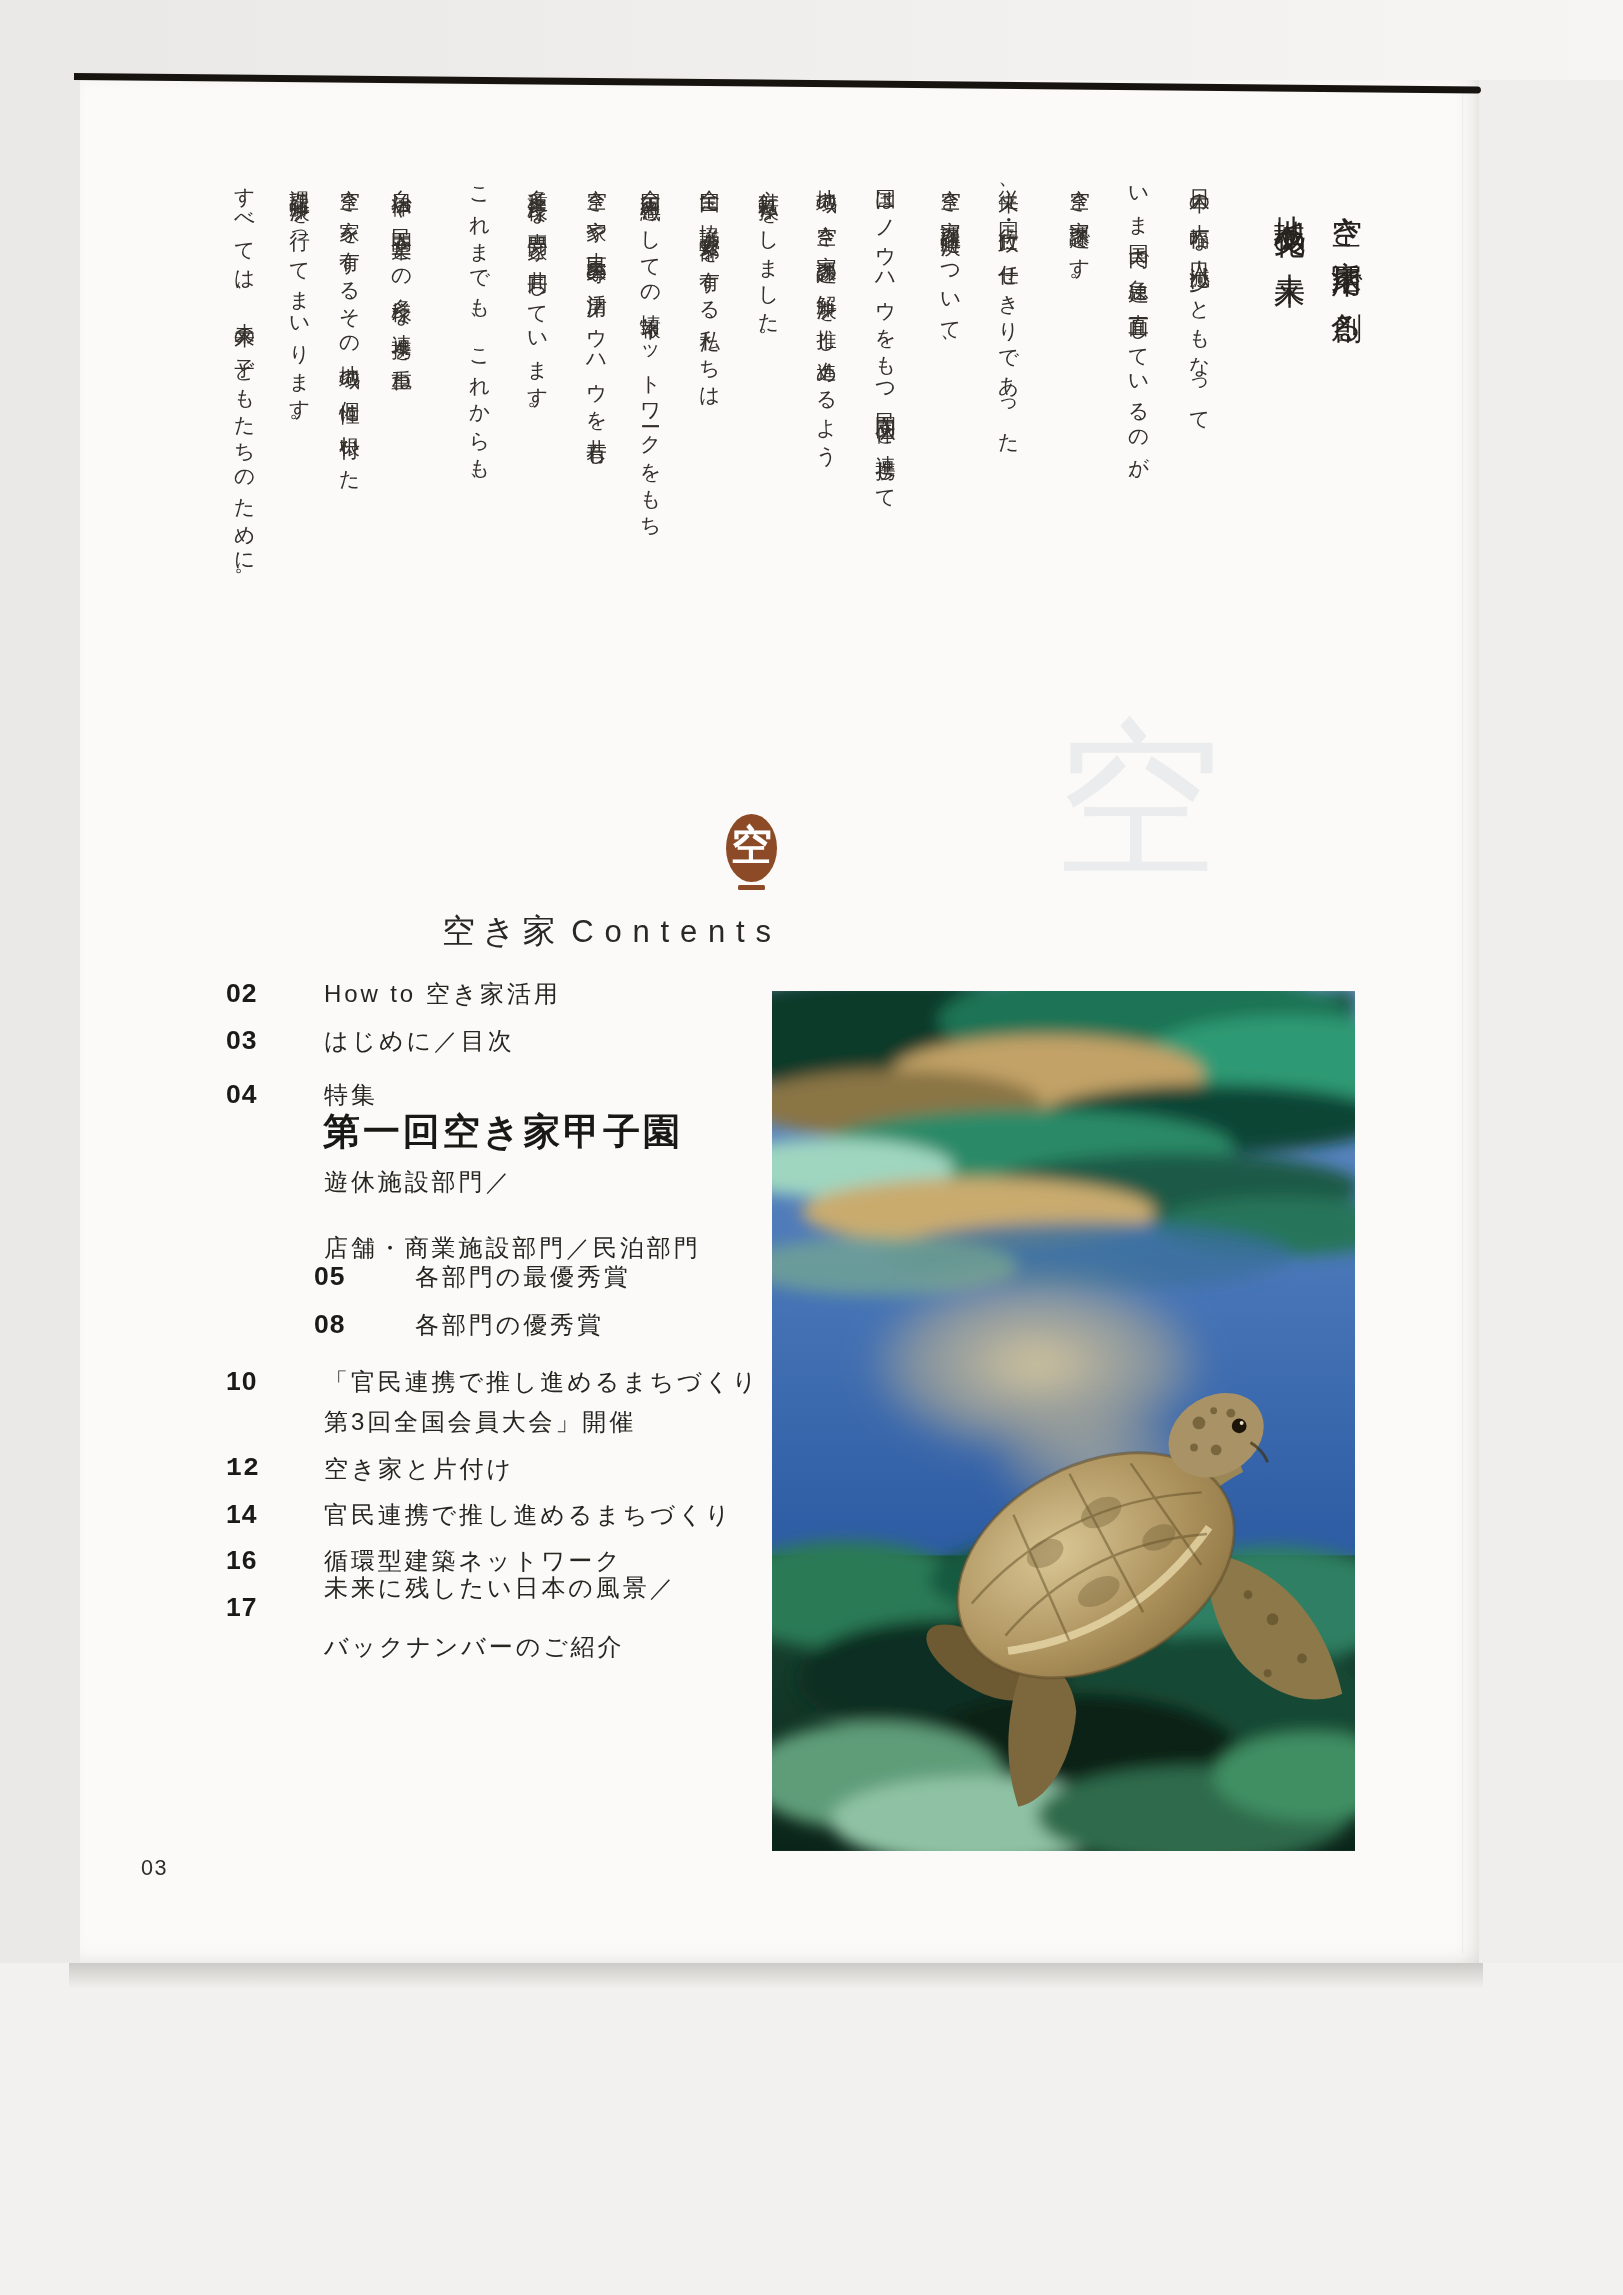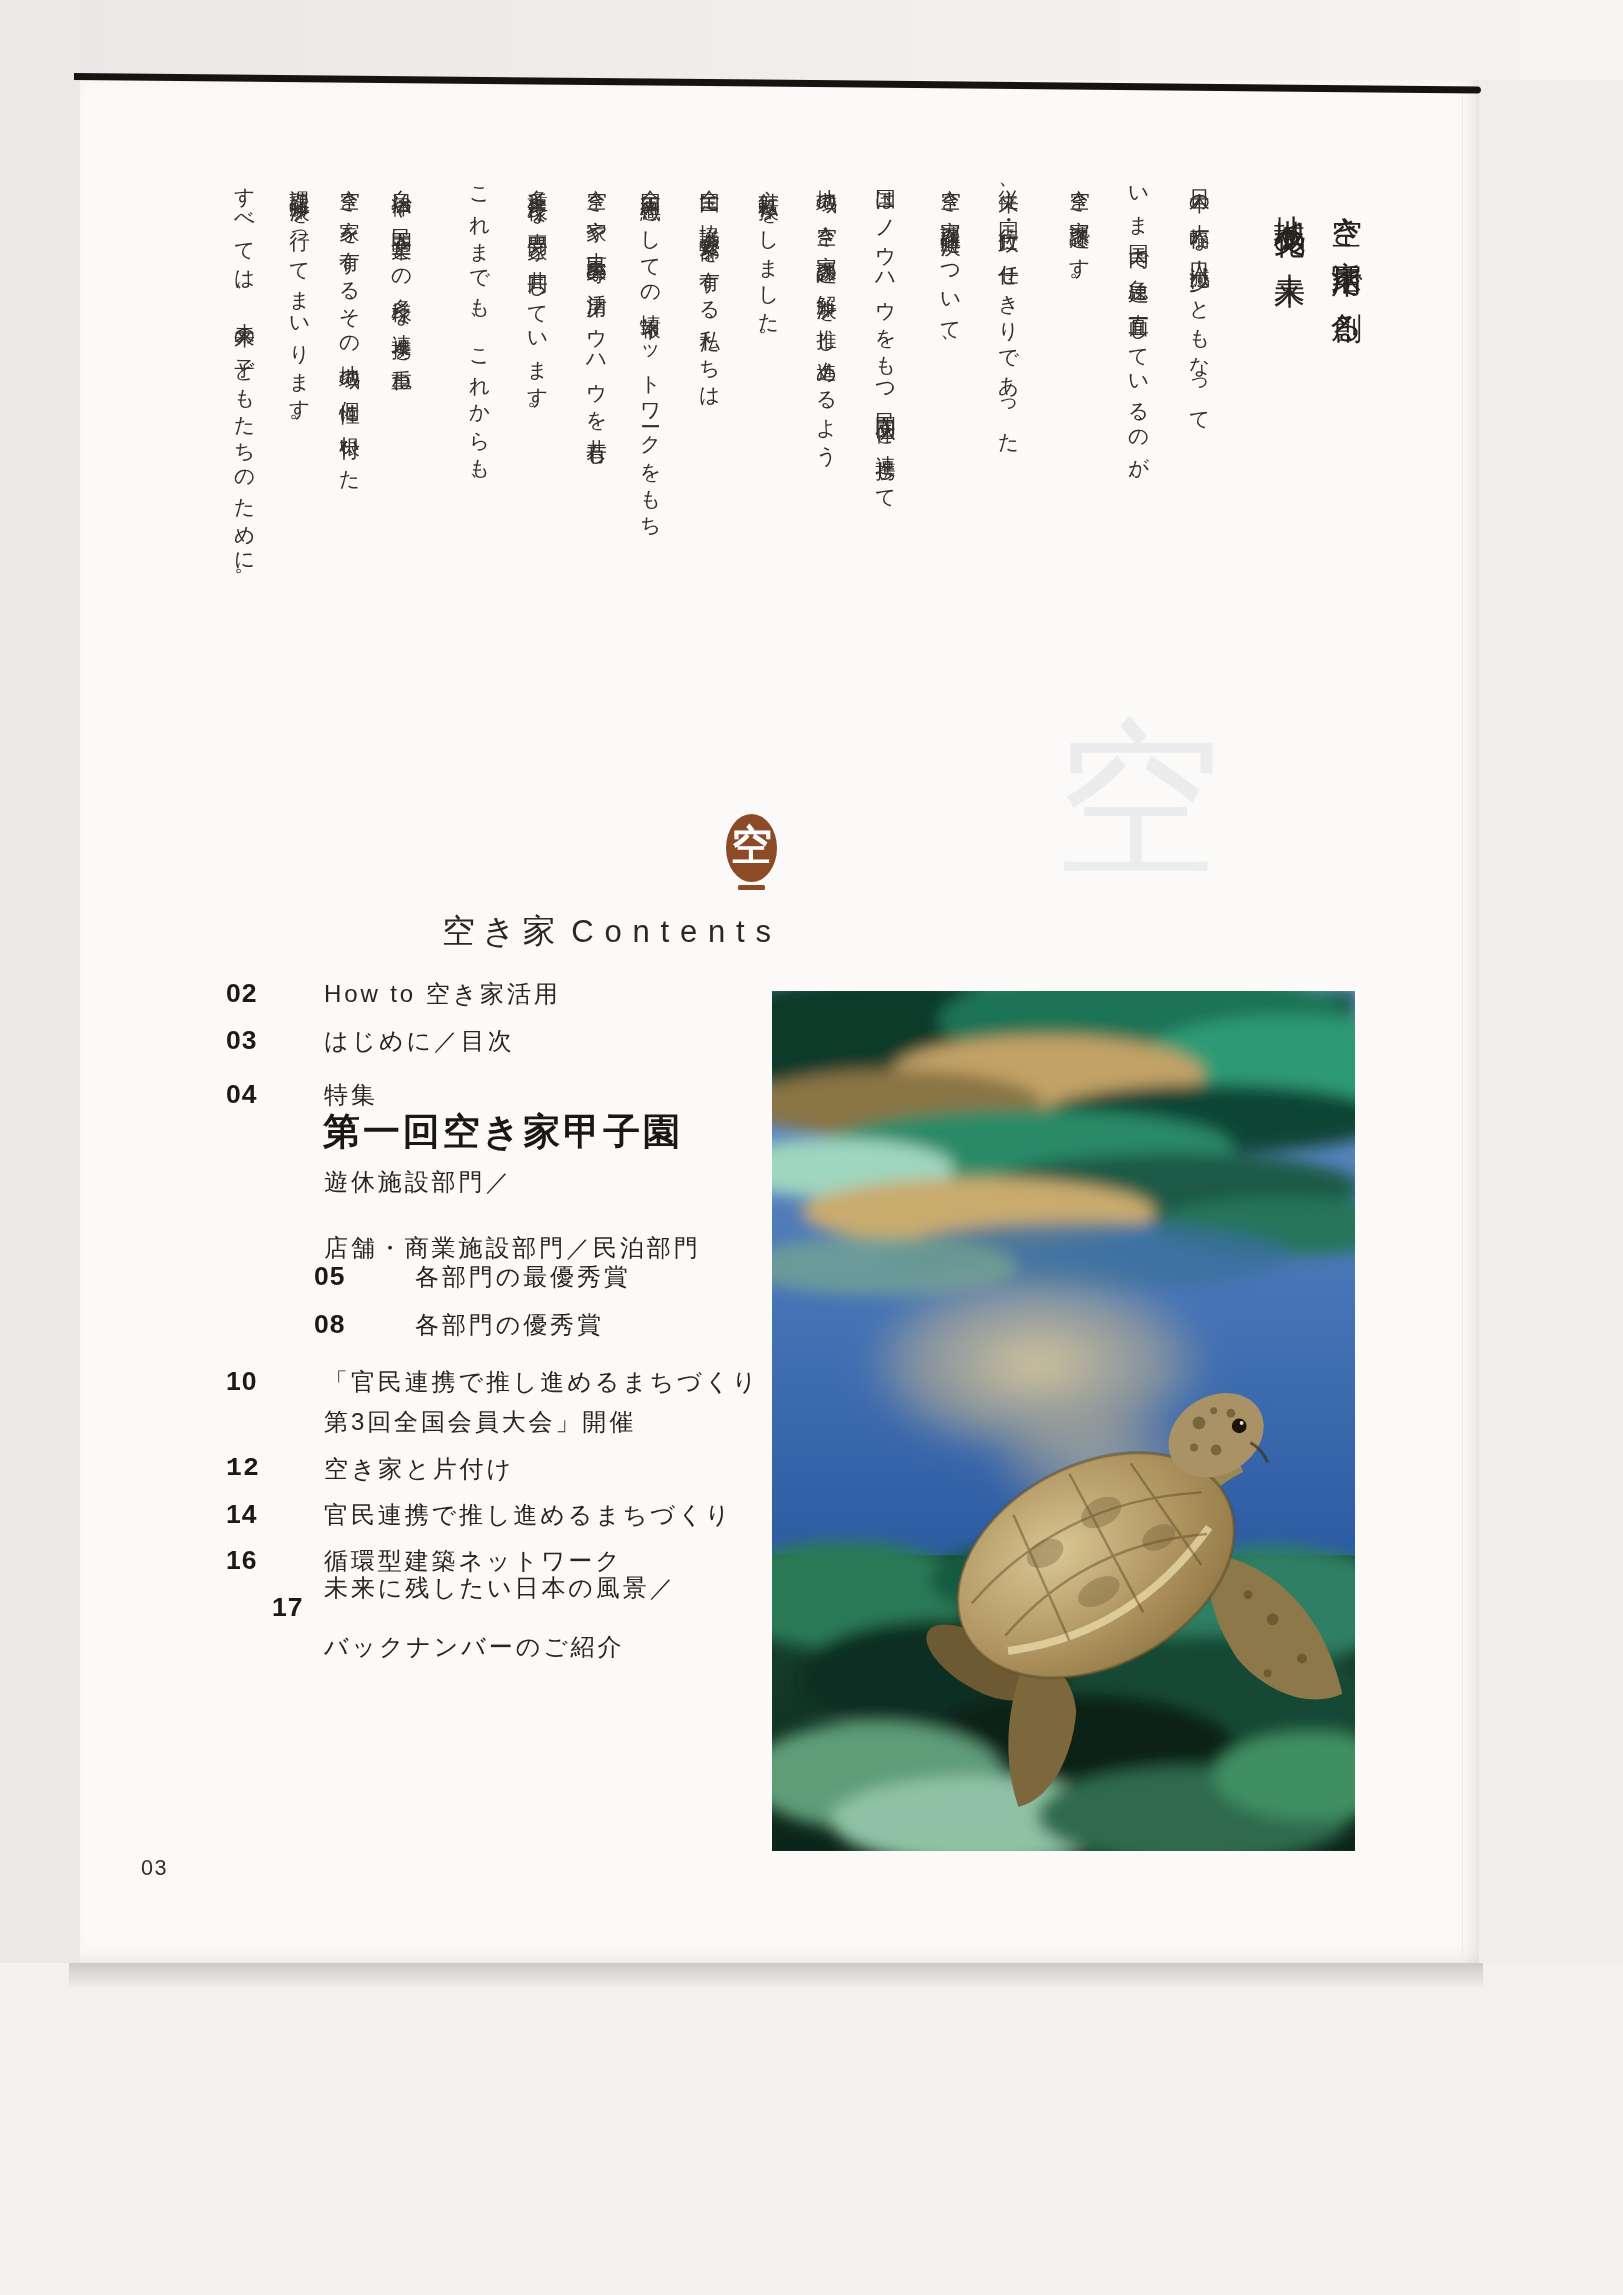--- a/index.html
+++ b/index.html
@@ -156,21 +156,21 @@
 
 <div class="toc-num" style="top:1453px;font-family:Liberation Mono, monospace;">12</div>
 <div class="toc-text" style="top:1453px;">空き家と片付け</div>
 
 <div class="toc-num" style="top:1499px;">14</div>
 <div class="toc-text" style="top:1499px;">官民連携で推し進めるまちづくり</div>
 
 <div class="toc-num" style="top:1545px;">16</div>
 <div class="toc-text" style="top:1545px;">循環型建築ネットワーク</div>
 
-<div class="toc-num" style="top:1592px;margin-left:46px;">17</div>
+<div class="toc-num" style="top:1592px;">17</div>
 <div class="toc-text" style="top:1572px;">未来に残したい日本の風景／</div>
 <div class="toc-text" style="top:1631px;">バックナンバーのご紹介</div>
 
 <svg class="photo" viewBox="0 0 1188 1752" xmlns="http://www.w3.org/2000/svg">
   <defs>
     <linearGradient id="water" x1="0" y1="0" x2="0" y2="1">
       <stop offset="0" stop-color="#6d94c6"></stop>
       <stop offset="0.35" stop-color="#4674b6"></stop>
       <stop offset="0.65" stop-color="#2e5ca4"></stop>
       <stop offset="1" stop-color="#224a88"></stop>

